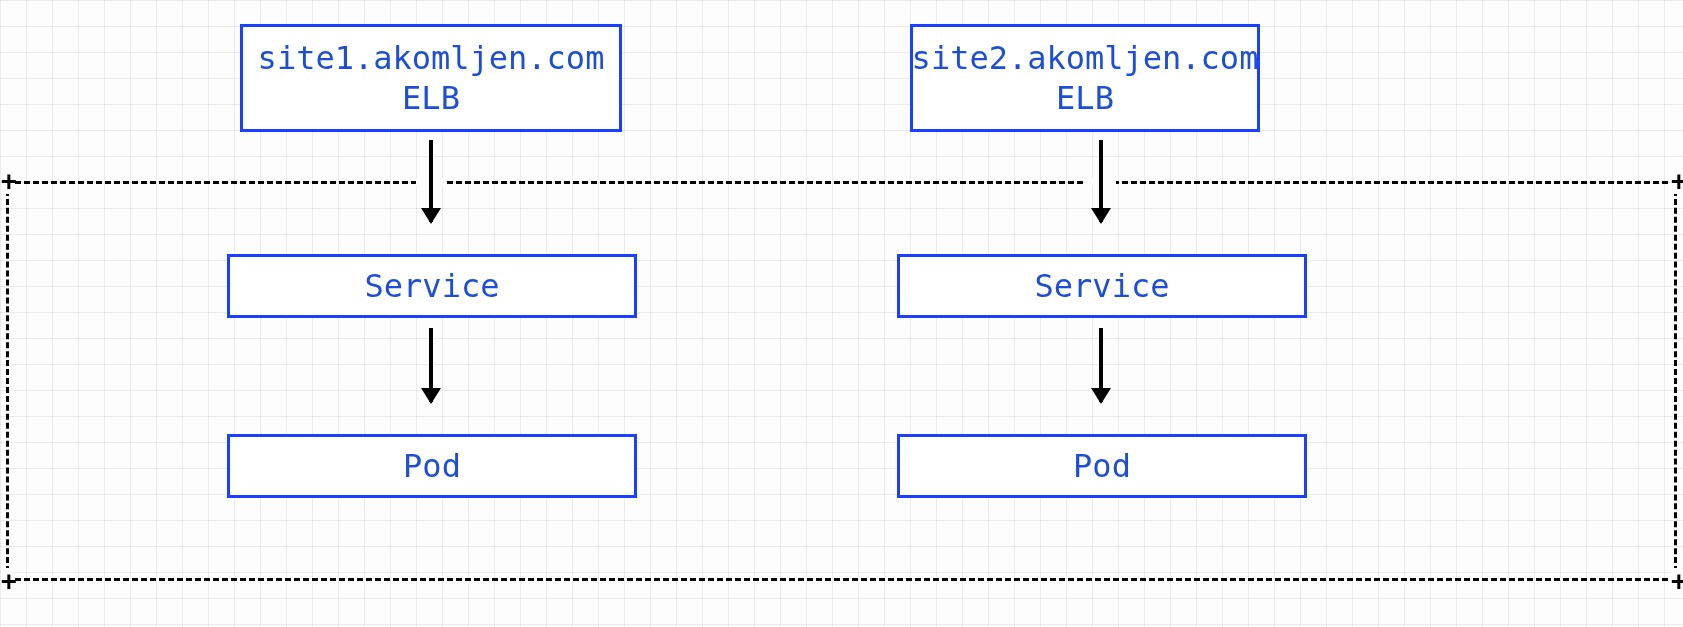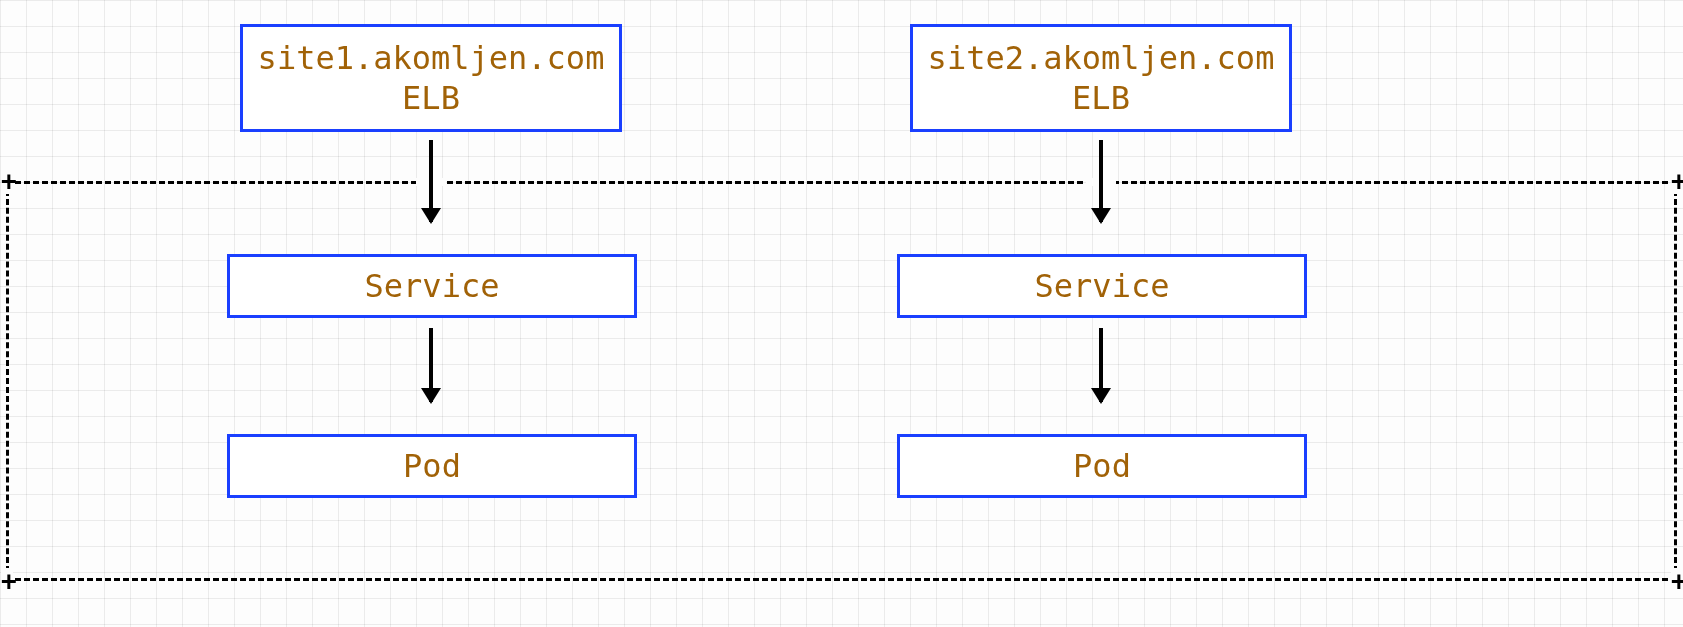--- a/index.html
+++ b/index.html
@@ -30,21 +30,21 @@
   .box {
     position: absolute;
     background: #fff;
     border: 3px solid #1a3fff;
     display: flex;
     flex-direction: column;
     align-items: center;
     justify-content: center;
     font-size: 32px;
     line-height: 1.25;
-    color: #a16207;
+    color: #1d4ed8;
     white-space: pre;
     text-align: center;
     box-sizing: border-box;
   }
   .dashed-rect {
     position: absolute;
     border: 3px dashed #000;
     box-sizing: border-box;
   }
   .corner {
@@ -106,21 +106,21 @@
 
   <div class="box" style="left:227px; top:254px; width:410px; height:64px;">
     <span>Service</span>
   </div>
   <div class="arrow" style="left:429px; top:328px; height:74px;"></div>
 
   <div class="box" style="left:227px; top:434px; width:410px; height:64px;">
     <span>Pod</span>
   </div>
 
-  <div class="box" style="left:910px; top:24px; width:382px; height:108px;">
+  <div class="box" style="left:910px; top:24px; width:350px; height:108px;">
     <span>site2.akomljen.com</span>
     <span>ELB</span>
   </div>
   <div class="arrow" style="left:1099px; top:140px; height:82px;"></div>
 
   <div class="box" style="left:897px; top:254px; width:410px; height:64px;">
     <span>Service</span>
   </div>
   <div class="arrow" style="left:1099px; top:328px; height:74px;"></div>
 

